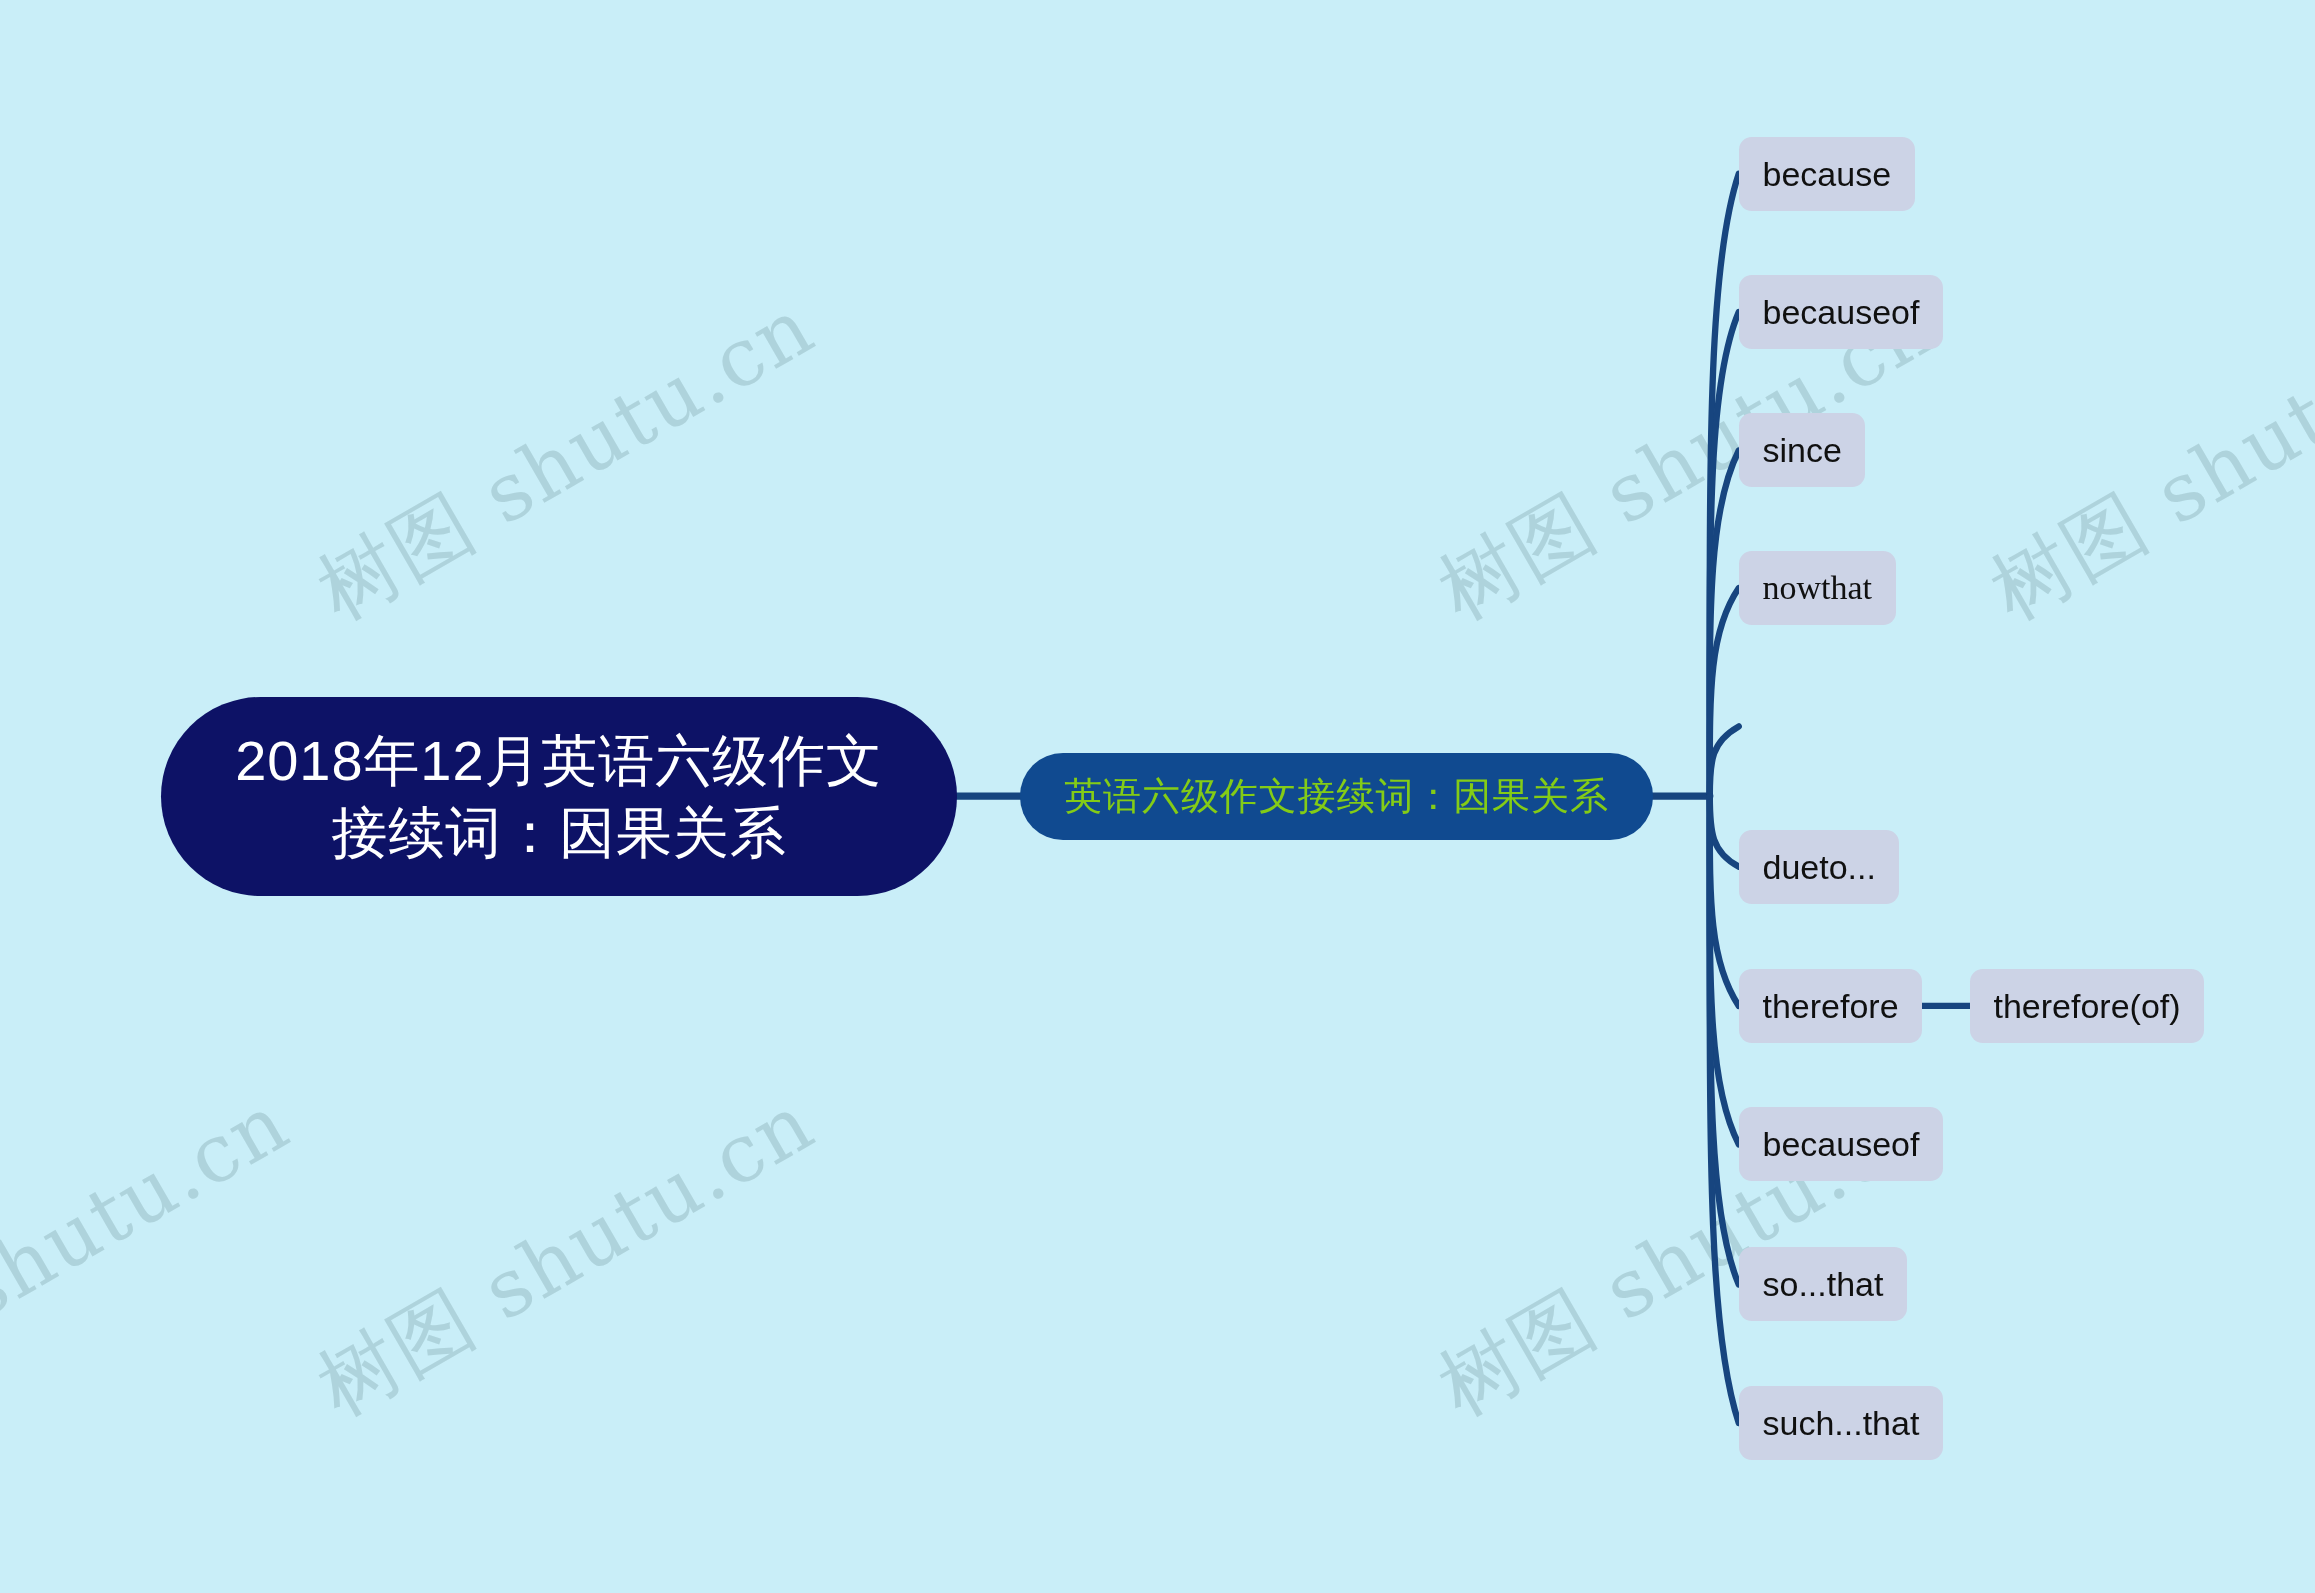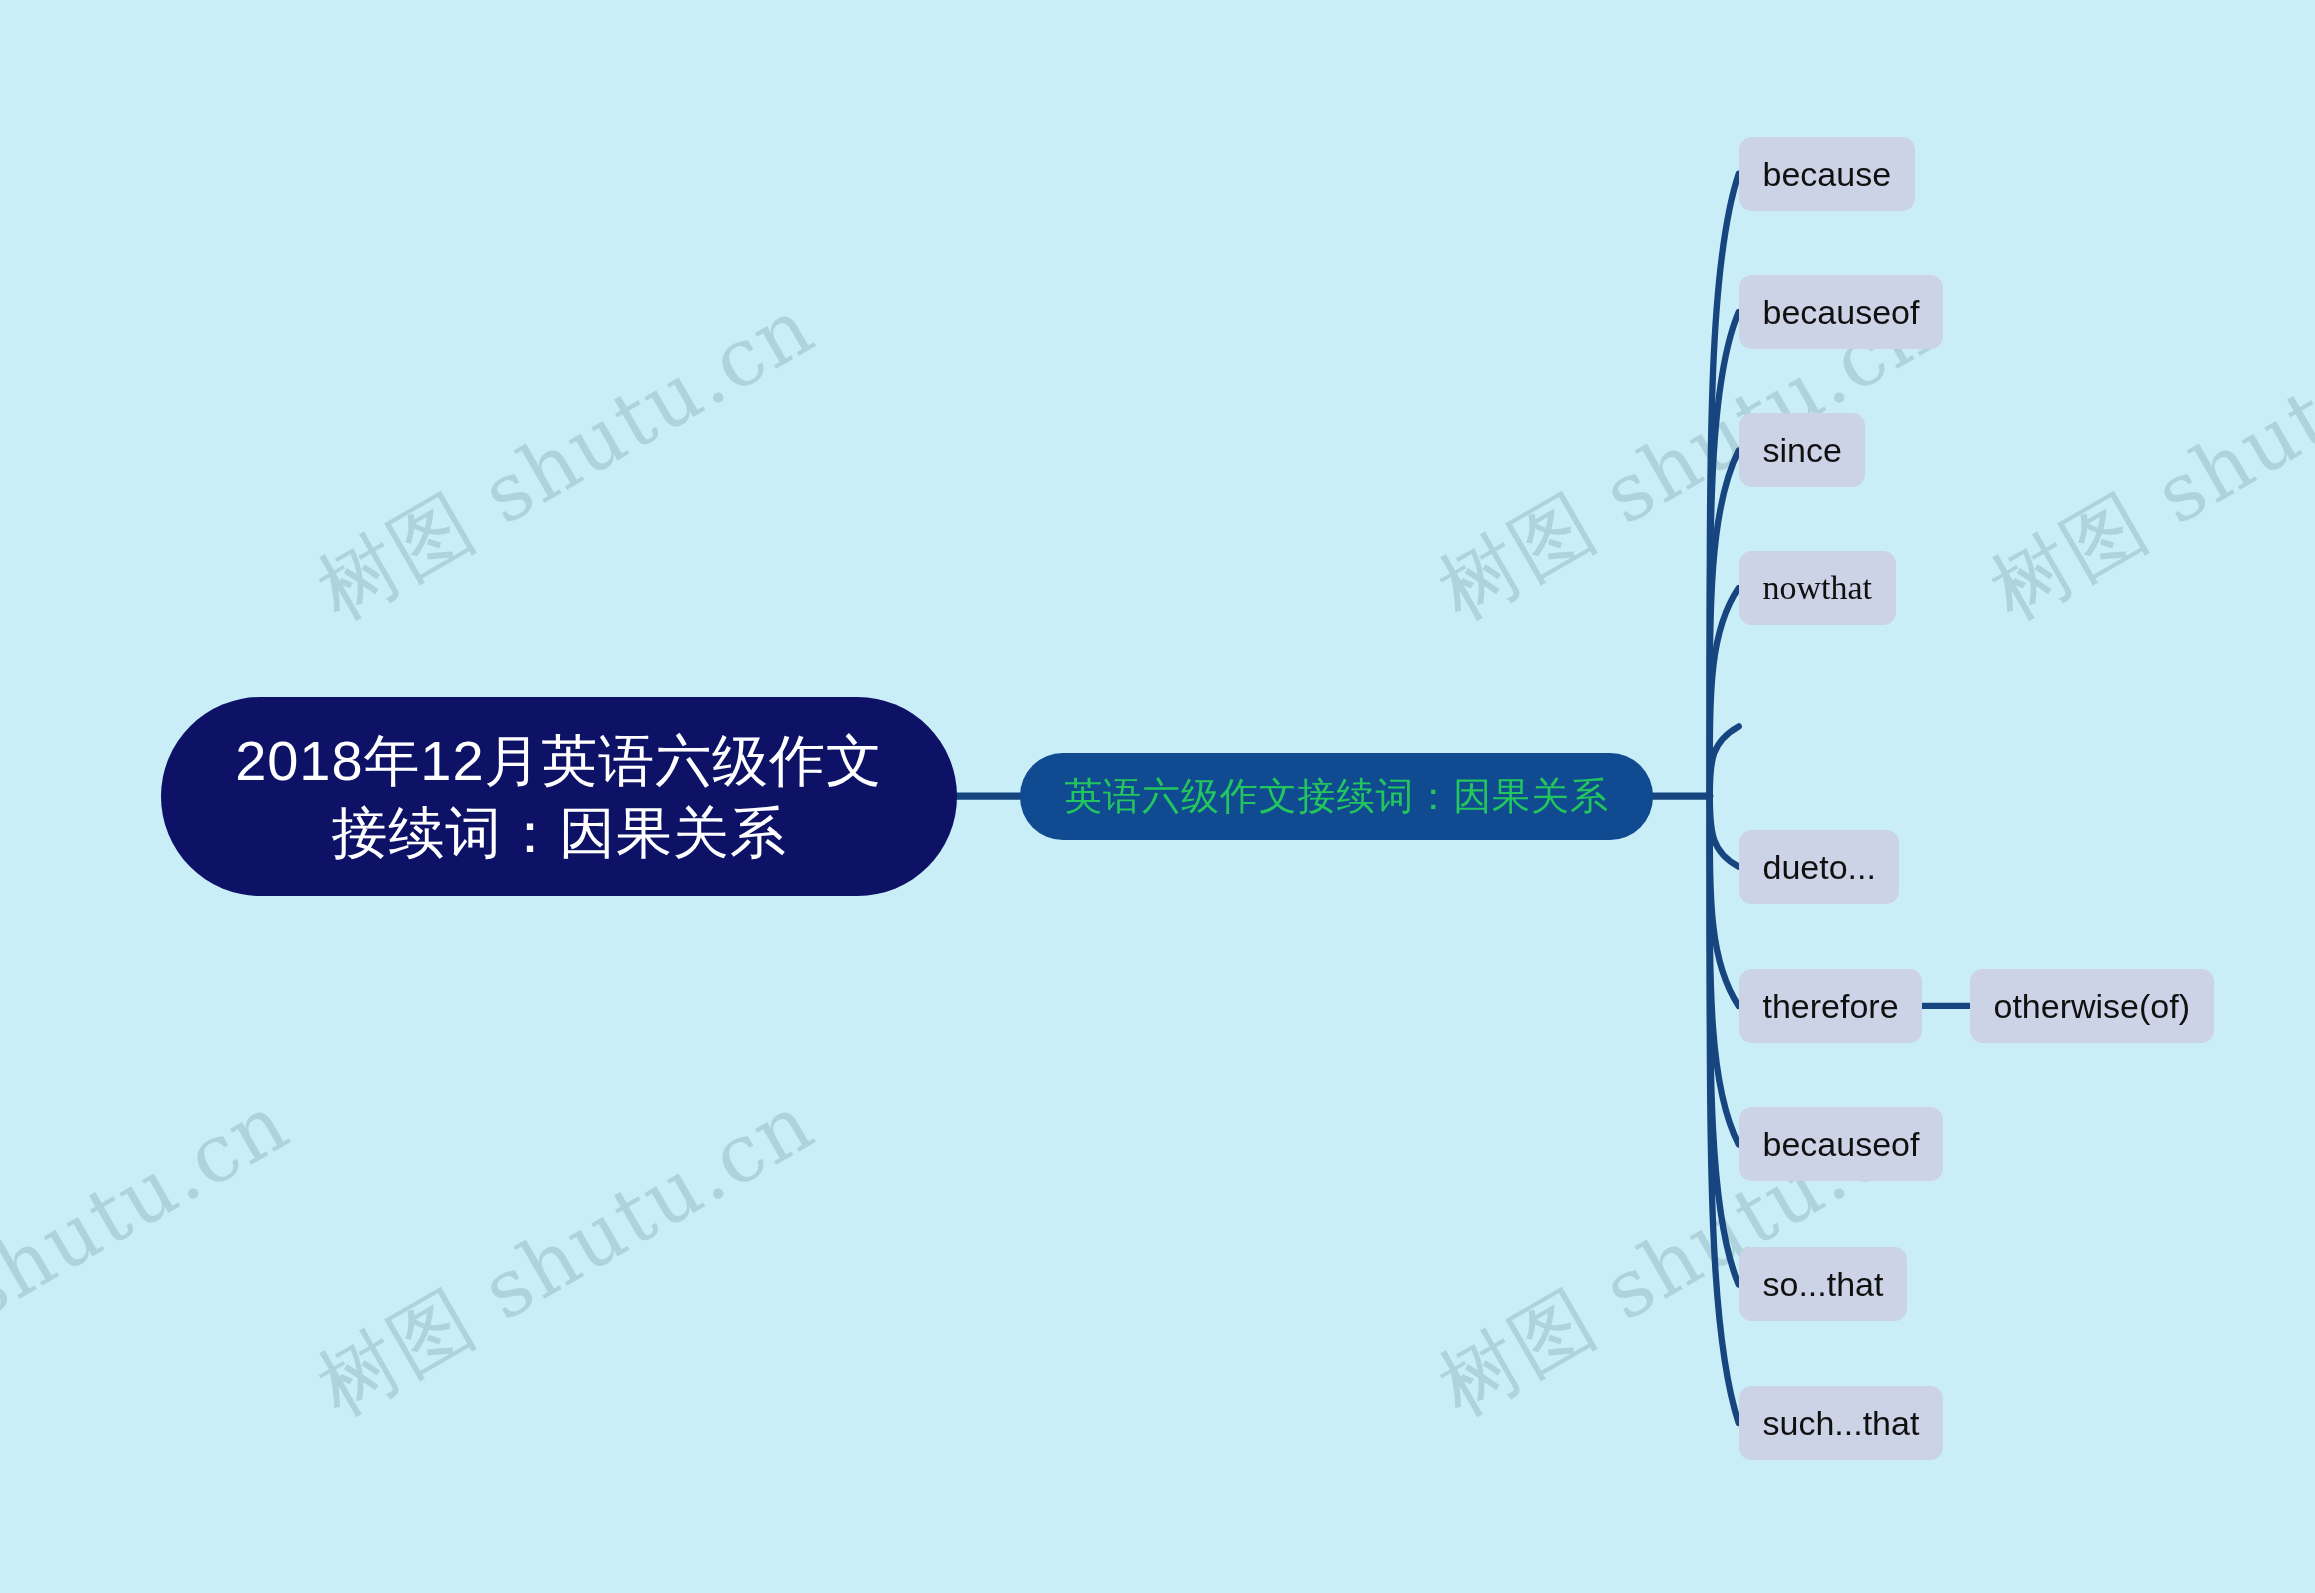--- a/index.html
+++ b/index.html
@@ -91,21 +91,21 @@
     white-space: pre-line;
   }
 
   #branch-node {
     left: 1020px;
     top: 753px;
     width: 633px;
     height: 87px;
     background: #104a90;
     border-radius: 43px;
-    color: #22c55e;
+    color: #84cc16;
     font-size: 38px;
     letter-spacing: 0.9px;
   }
 
   .leaf {
     background: #ccd3e6;
     border-radius: 12.7px;
     color: #101010;
     font-size: 34px;
     height: 74px;
@@ -182,17 +182,17 @@
     <span class="label">becauseof</span>
   </div>
   <div class="node leaf" style="left:1739px; top:1247px;">
     <span class="label">so...that</span>
   </div>
   <div class="node leaf" style="left:1739px; top:1386px;">
     <span class="label">such...that</span>
   </div>
 
   <div class="node leaf" style="left:1970px; top:969px;">
-    <span class="label">otherwise(of)</span>
+    <span class="label">therefore(of)</span>
   </div>
 
 </div>
 
 
 </body></html>

